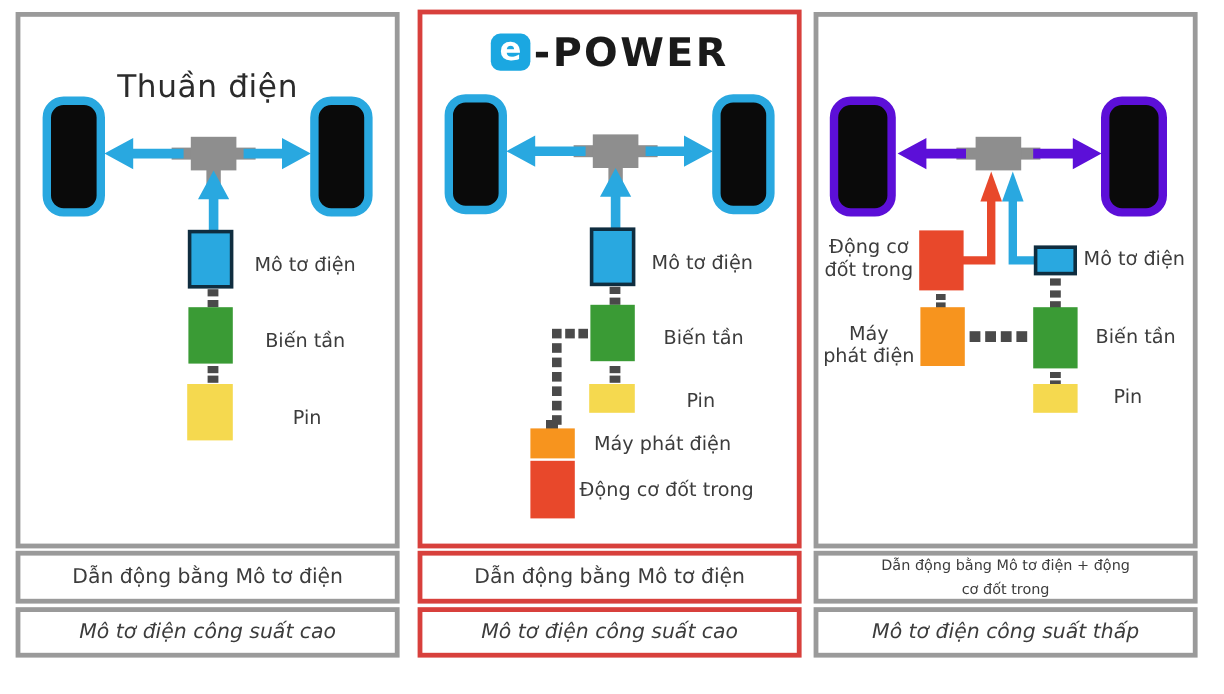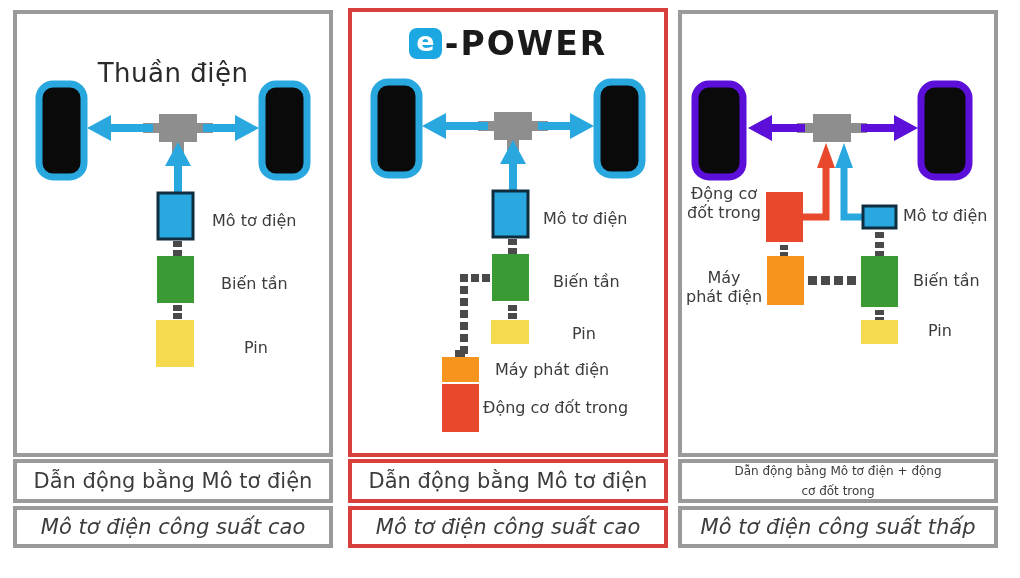--- a/index.html
+++ b/index.html
@@ -8,21 +8,21 @@
 
   .panel { position:absolute; top:10px; width:320px; }
   .panel.p-left   { left:13px;  }
   .panel.p-middle { left:348px; }
   .panel.p-right  { left:678px; }
 
   .main-box { position:relative; height:447px; border:4px solid #9A9A9A; background:#ffffff; }
   .p-middle .main-box { height:449px; margin-top:-2px; border-color:#D8403C; }
 
   .info-row { border:4px solid #9A9A9A; background:#ffffff; display:flex; align-items:center;
-              justify-content:center; text-align:center; color:#3C3C3C; font-size:21px; }
+              justify-content:center; text-align:center; color:#3C3C3C; font-size:17px; }
   .p-middle .info-row { border-color:#D8403C; }
   .row1 { height:44px; margin-top:2px; }
   .row2 { height:42px; margin-top:3px;font-style:italic; }
   .p-right .row1 { font-size:12px; line-height:20px; }
   .info-row span { white-space:pre-line; }
 
   .panel-title { position:absolute; top:16px; left:0; width:100%; text-align:center;
                  font-size:26px; color:#2B2B2B; letter-spacing:0.5px;margin-top:28px; }
   .p-right .panel-title { font-size:27px; }
 
@@ -174,21 +174,21 @@
           <rect x="152" y="262" width="9" height="9"></rect>
             <rect x="165" y="262" width="9" height="9"></rect>
         </g>
         <g fill="#4A4A4A">
           <rect x="193" y="296" width="9" height="5"></rect>
             <rect x="193" y="303" width="9" height="5"></rect>
         </g>
         <rect x="179" y="306" width="37" height="24" fill="#F5D94F"></rect>
       </svg>
 
-      <div class="clabel centered" style="left:0px; top:170px; width:84px;">Động cơ
+      <div class="clabel centered" style="left:0px; top:182px; width:84px;">Động cơ
 đốt trong</div>
       <div class="clabel" style="left:221px; top:192px;">Mô tơ điện</div>
       <div class="clabel centered" style="left:0px; top:254px; width:84px;">Máy
 phát điện</div>
       <div class="clabel" style="left:231px; top:257px;">Biến tần</div>
       <div class="clabel" style="left:246px; top:307px;">Pin</div>
     </div>
     <div class="info-row row1">
         <span>Dẫn động bằng Mô tơ điện + động
 cơ đốt trong</span>

